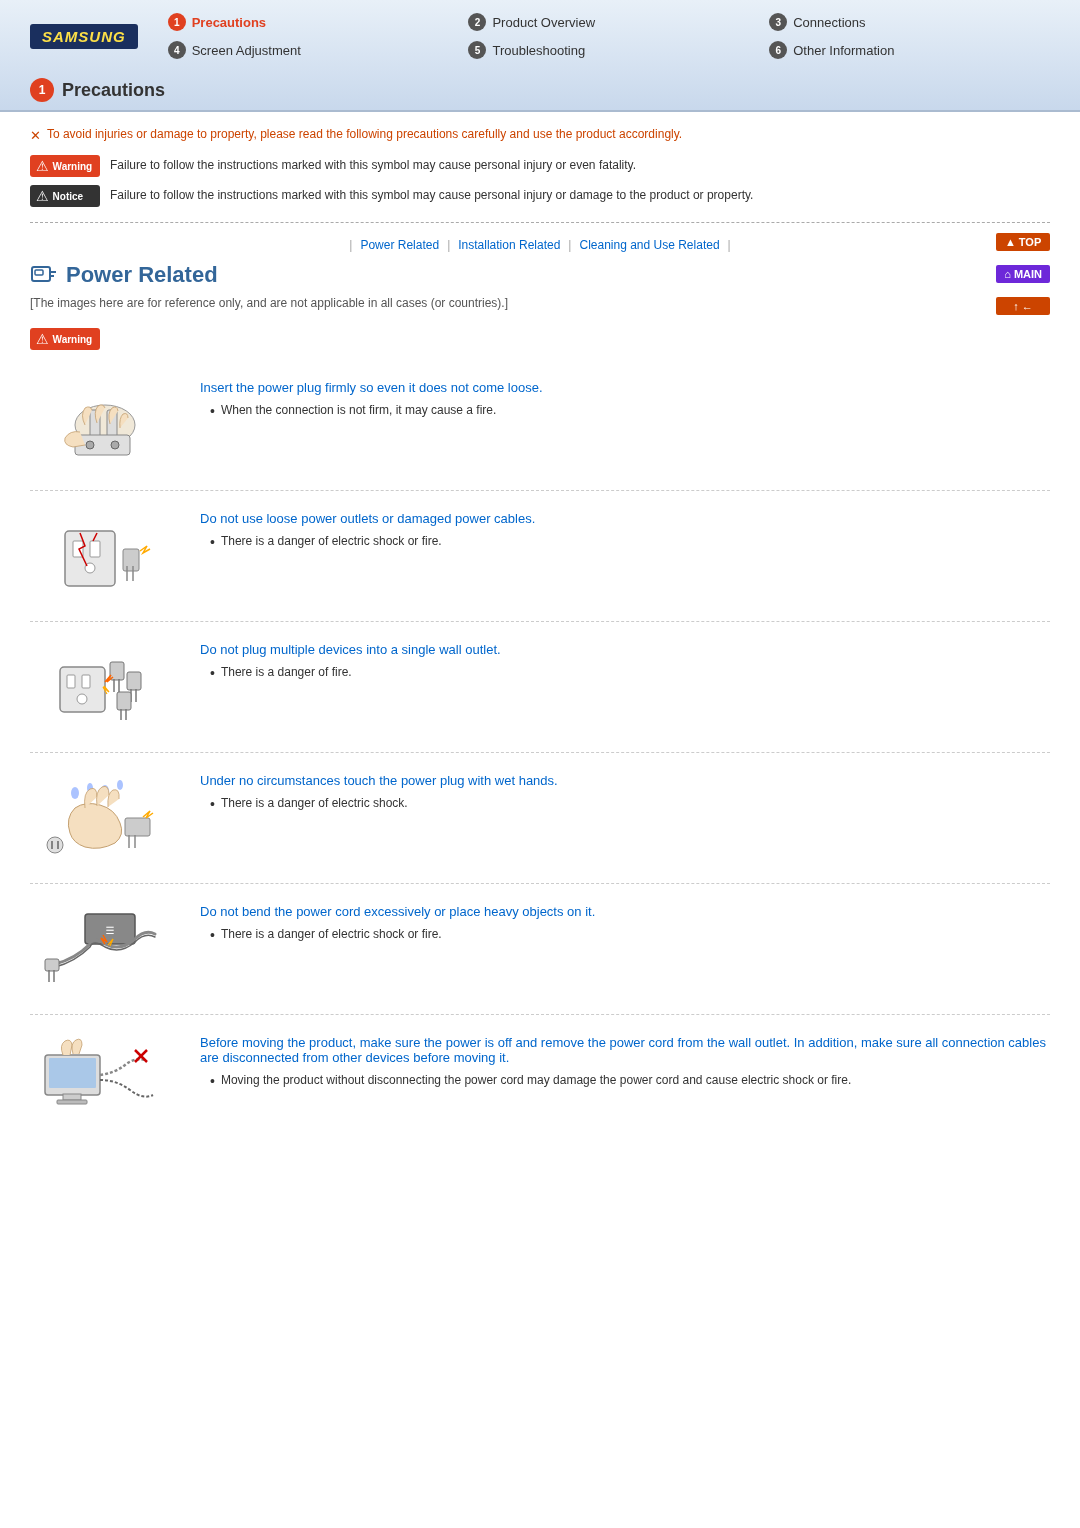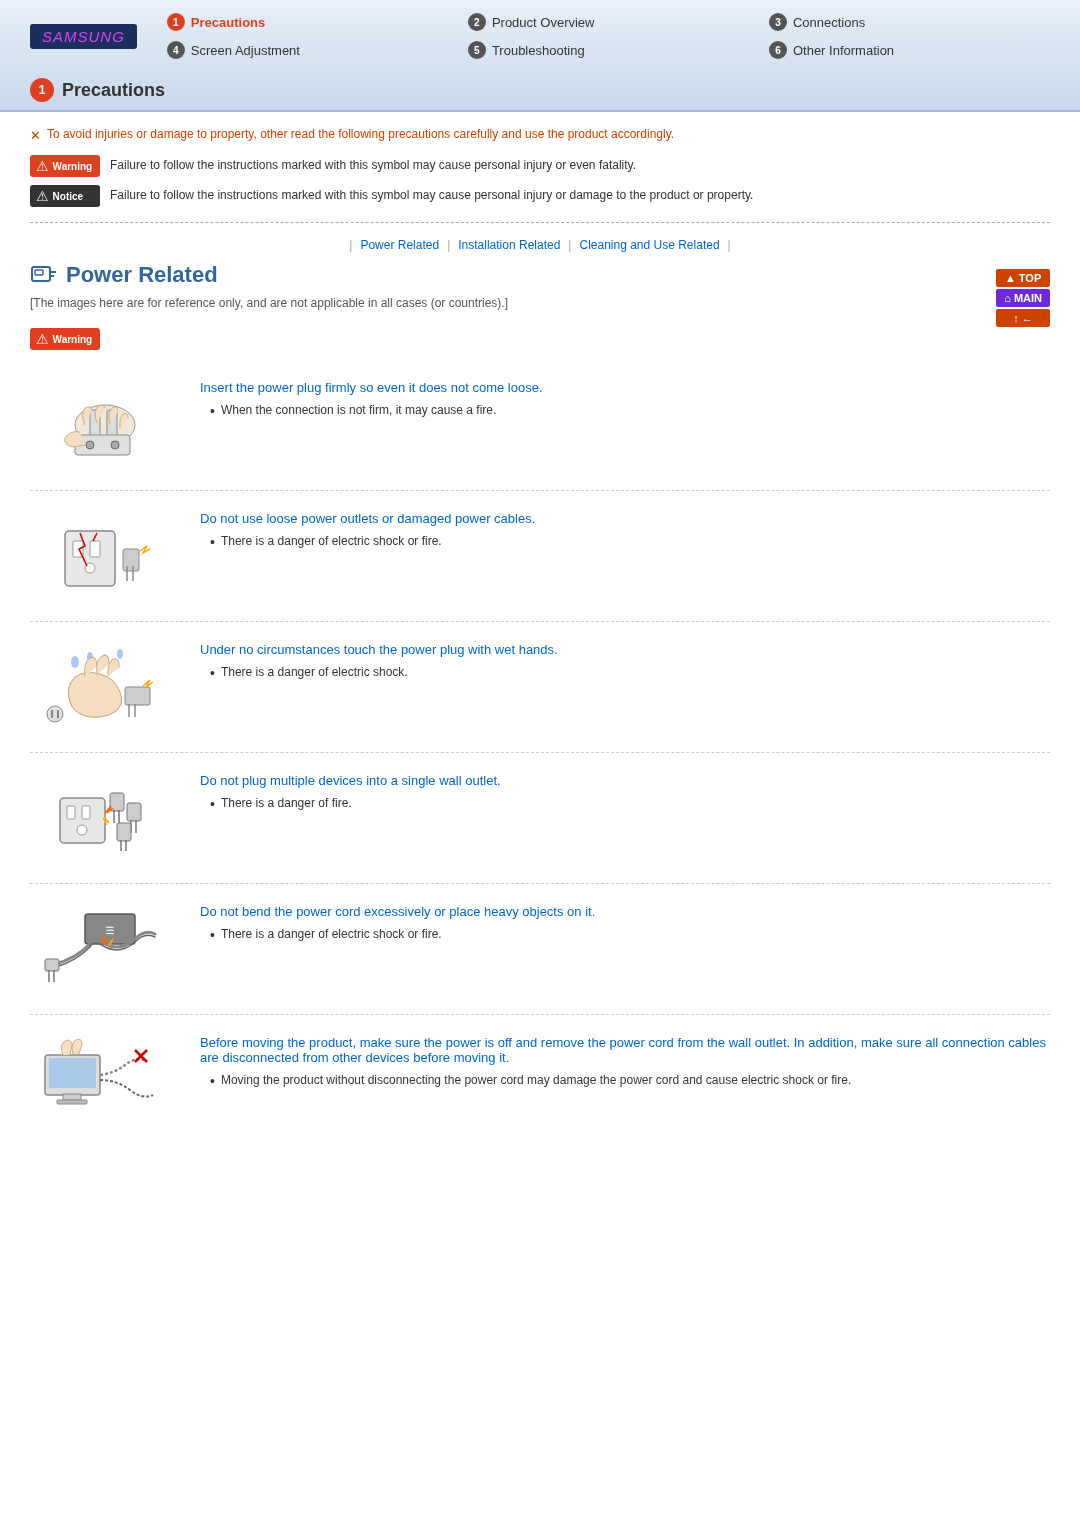--- a/index.html
+++ b/index.html
@@ -18,23 +18,23 @@
       border-bottom: 2px solid #aabbd0;
       position: relative;
     }
     .header-top {
       display: flex;
       align-items: center;
       margin-bottom: 8px;
     }
     .samsung-logo {
       background: #1a2f5e;
-      color: #d946ef;
+      color: #fde047;
       font-size: 15px;
-      font-weight: normal;
+      font-weight: bold;
       font-style: italic;
       padding: 4px 12px;
       border-radius: 3px;
       letter-spacing: 1px;
       margin-right: 30px;
     }
     .nav-menu {
       display: grid;
       grid-template-columns: repeat(3, 1fr);
       gap: 4px 20px;
@@ -174,22 +174,21 @@
     }
     .tab-nav-sep {
       color: #aaa;
     }
     .top-button-area {
       position: absolute;
       right: 0;
       top: -5px;
       display: flex;
       flex-direction: column;
-      gap: 2px;
-      margin-top: 36px;
+      gap: 14px;
     }
     .top-btn {
       display: flex;
       align-items: center;
       justify-content: center;
       gap: 3px;
       padding: 3px 8px;
       font-size: 11px;
       font-weight: bold;
       cursor: pointer;
@@ -322,21 +321,21 @@
   <div class="page-label">
     <span class="page-label-num">1</span>
     <span class="page-label-text">Precautions</span>
   </div>
 </div>
 
 <div class="main">
 
   <div class="notice-bar">
     <span class="x-mark">✕</span>
-    <span>To avoid injuries or damage to property, other read the following precautions carefully and use the product accordingly.</span>
+    <span>To avoid injuries or damage to property, please read the following precautions carefully and use the product accordingly.</span>
   </div>
 
   <div class="warning-block">
     <div class="warning-badge warning">
       <span class="icon-triangle">⚠</span>
       <span class="label">Warning</span>
     </div>
     <span class="warning-text">Failure to follow the instructions marked with this symbol may cause personal injury or even fatality.</span>
   </div>
   <div class="warning-block">
@@ -432,52 +431,20 @@
       <div class="item-text">
         <div class="item-title">Do not use loose power outlets or damaged power cables.</div>
         <div class="item-bullet">There is a danger of electric shock or fire.</div>
       </div>
     </div>
 
     <div class="content-item">
       <div class="item-image">
         <svg class="illustration" viewBox="0 0 140 90" xmlns="http://www.w3.org/2000/svg">
 
-          <ellipse cx="40" cy="20" rx="4" ry="6" fill="#88aaff" opacity="0.7"></ellipse>
-          <ellipse cx="55" cy="15" rx="3" ry="5" fill="#88aaff" opacity="0.7"></ellipse>
-          <ellipse cx="70" cy="18" rx="4" ry="6" fill="#88aaff" opacity="0.7"></ellipse>
-          <ellipse cx="85" cy="12" rx="3" ry="5" fill="#88aaff" opacity="0.7"></ellipse>
-
-          <path d="M35 60 Q30 45 40 35 Q50 28 65 32 Q80 36 85 50 Q90 62 80 70 Q65 78 50 74 Q38 70 35 60Z" fill="#f5dfc0" stroke="#c4a070" stroke-width="1"></path>
-
-          <path d="M50 35 Q48 20 55 16 Q62 13 62 24" fill="#f5dfc0" stroke="#c4a070" stroke-width="0.8"></path>
-          <path d="M62 33 Q60 18 67 14 Q74 11 74 22" fill="#f5dfc0" stroke="#c4a070" stroke-width="0.8"></path>
-          <path d="M73 34 Q72 20 78 17 Q85 15 84 26" fill="#f5dfc0" stroke="#c4a070" stroke-width="0.8"></path>
-
-          <rect x="90" y="45" width="25" height="18" rx="2" fill="#ccc" stroke="#888" stroke-width="1"></rect>
-          <line x1="94" y1="62" x2="94" y2="75" stroke="#888" stroke-width="1.5"></line>
-          <line x1="100" y1="62" x2="100" y2="75" stroke="#888" stroke-width="1.5"></line>
-
-          <circle cx="20" cy="72" r="8" fill="#e0e0e0" stroke="#888" stroke-width="1"></circle>
-          <line x1="17" y1="68" x2="17" y2="76" stroke="#666" stroke-width="1.5"></line>
-          <line x1="23" y1="68" x2="23" y2="76" stroke="#666" stroke-width="1.5"></line>
-
-          <path d="M108 44 L115 38 L111 45 L118 40" stroke="#ffaa00" stroke-width="1.5" fill="none"></path>
-        </svg>
-      </div>
-      <div class="item-text">
-        <div class="item-title">Under no circumstances touch the power plug with wet hands.</div>
-        <div class="item-bullet">There is a danger of electric shock.</div>
-      </div>
-    </div>
-
-    <div class="content-item">
-      <div class="item-image">
-        <svg class="illustration" viewBox="0 0 140 90" xmlns="http://www.w3.org/2000/svg">
-
           <rect x="25" y="25" width="45" height="45" rx="4" fill="#e8e8e8" stroke="#888" stroke-width="1.5"></rect>
           <rect x="32" y="33" width="8" height="13" rx="1" fill="#fff" stroke="#999" stroke-width="1"></rect>
           <rect x="47" y="33" width="8" height="13" rx="1" fill="#fff" stroke="#999" stroke-width="1"></rect>
           <circle cx="47" cy="57" r="5" fill="#fff" stroke="#999" stroke-width="1"></circle>
 
           <rect x="75" y="20" width="14" height="18" rx="2" fill="#ccc" stroke="#777" stroke-width="1"></rect>
           <line x1="79" y1="37" x2="79" y2="50" stroke="#777" stroke-width="1.5"></line>
           <line x1="84" y1="37" x2="84" y2="50" stroke="#777" stroke-width="1.5"></line>
           <rect x="92" y="30" width="14" height="18" rx="2" fill="#ccc" stroke="#777" stroke-width="1"></rect>
           <line x1="96" y1="47" x2="96" y2="60" stroke="#777" stroke-width="1.5"></line>
@@ -493,20 +460,52 @@
       <div class="item-text">
         <div class="item-title">Do not plug multiple devices into a single wall outlet.</div>
         <div class="item-bullet">There is a danger of fire.</div>
       </div>
     </div>
 
     <div class="content-item">
       <div class="item-image">
         <svg class="illustration" viewBox="0 0 140 90" xmlns="http://www.w3.org/2000/svg">
 
+          <ellipse cx="40" cy="20" rx="4" ry="6" fill="#88aaff" opacity="0.7"></ellipse>
+          <ellipse cx="55" cy="15" rx="3" ry="5" fill="#88aaff" opacity="0.7"></ellipse>
+          <ellipse cx="70" cy="18" rx="4" ry="6" fill="#88aaff" opacity="0.7"></ellipse>
+          <ellipse cx="85" cy="12" rx="3" ry="5" fill="#88aaff" opacity="0.7"></ellipse>
+
+          <path d="M35 60 Q30 45 40 35 Q50 28 65 32 Q80 36 85 50 Q90 62 80 70 Q65 78 50 74 Q38 70 35 60Z" fill="#f5dfc0" stroke="#c4a070" stroke-width="1"></path>
+
+          <path d="M50 35 Q48 20 55 16 Q62 13 62 24" fill="#f5dfc0" stroke="#c4a070" stroke-width="0.8"></path>
+          <path d="M62 33 Q60 18 67 14 Q74 11 74 22" fill="#f5dfc0" stroke="#c4a070" stroke-width="0.8"></path>
+          <path d="M73 34 Q72 20 78 17 Q85 15 84 26" fill="#f5dfc0" stroke="#c4a070" stroke-width="0.8"></path>
+
+          <rect x="90" y="45" width="25" height="18" rx="2" fill="#ccc" stroke="#888" stroke-width="1"></rect>
+          <line x1="94" y1="62" x2="94" y2="75" stroke="#888" stroke-width="1.5"></line>
+          <line x1="100" y1="62" x2="100" y2="75" stroke="#888" stroke-width="1.5"></line>
+
+          <circle cx="20" cy="72" r="8" fill="#e0e0e0" stroke="#888" stroke-width="1"></circle>
+          <line x1="17" y1="68" x2="17" y2="76" stroke="#666" stroke-width="1.5"></line>
+          <line x1="23" y1="68" x2="23" y2="76" stroke="#666" stroke-width="1.5"></line>
+
+          <path d="M108 44 L115 38 L111 45 L118 40" stroke="#ffaa00" stroke-width="1.5" fill="none"></path>
+        </svg>
+      </div>
+      <div class="item-text">
+        <div class="item-title">Under no circumstances touch the power plug with wet hands.</div>
+        <div class="item-bullet">There is a danger of electric shock.</div>
+      </div>
+    </div>
+
+    <div class="content-item">
+      <div class="item-image">
+        <svg class="illustration" viewBox="0 0 140 90" xmlns="http://www.w3.org/2000/svg">
+
           <rect x="50" y="10" width="50" height="30" rx="3" fill="#888" stroke="#555" stroke-width="1.5"></rect>
           <text x="75" y="30" text-anchor="middle" font-size="10" fill="#fff">☰</text>
 
           <path d="M20 60 Q40 55 55 40 Q58 32 70 40 Q85 48 100 35 Q110 25 120 30" stroke="#888" stroke-width="3" fill="none" stroke-linecap="round"></path>
           <path d="M20 63 Q40 58 55 43 Q58 35 70 43 Q85 51 100 38 Q110 28 120 33" stroke="#666" stroke-width="1.5" fill="none" stroke-linecap="round"></path>
 
           <path d="M70 40 L66 34 L72 38 L68 31" stroke="#ff6600" stroke-width="1.5" fill="none"></path>
           <path d="M73 41 L78 35 L75 42" stroke="#ffaa00" stroke-width="1.2" fill="none"></path>
 
           <rect x="10" y="55" width="14" height="12" rx="2" fill="#ccc" stroke="#777" stroke-width="1"></rect>

